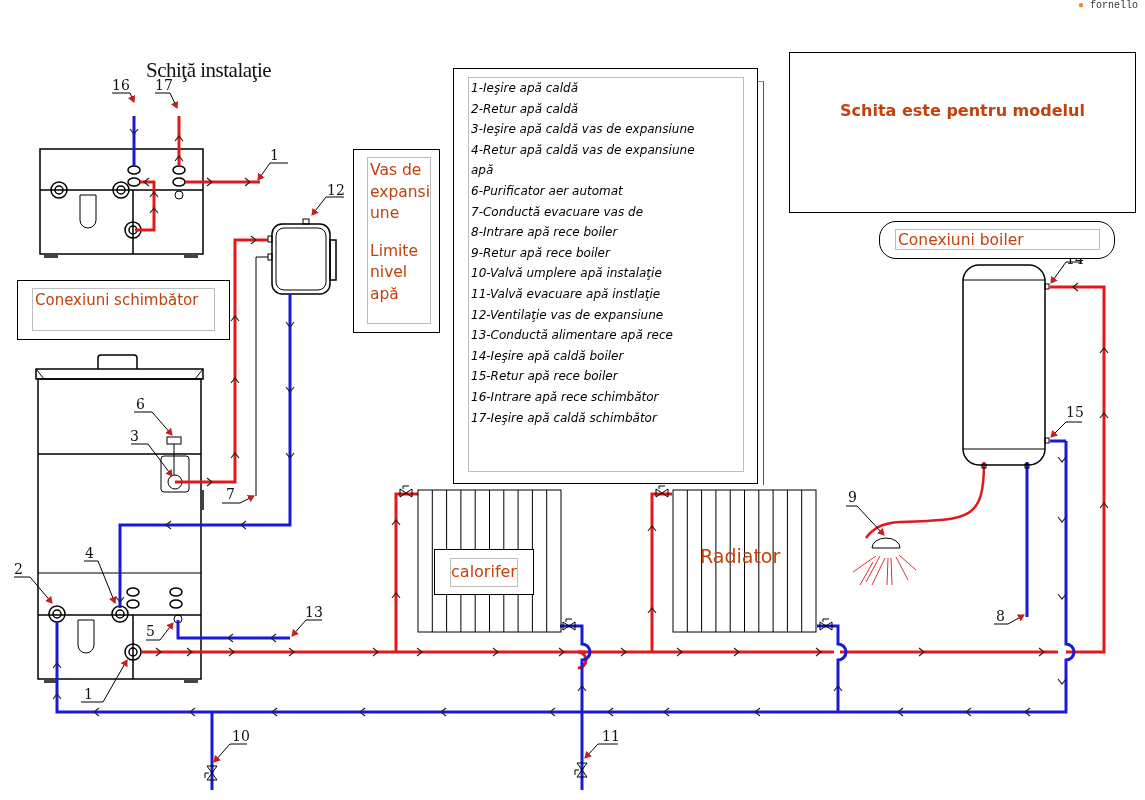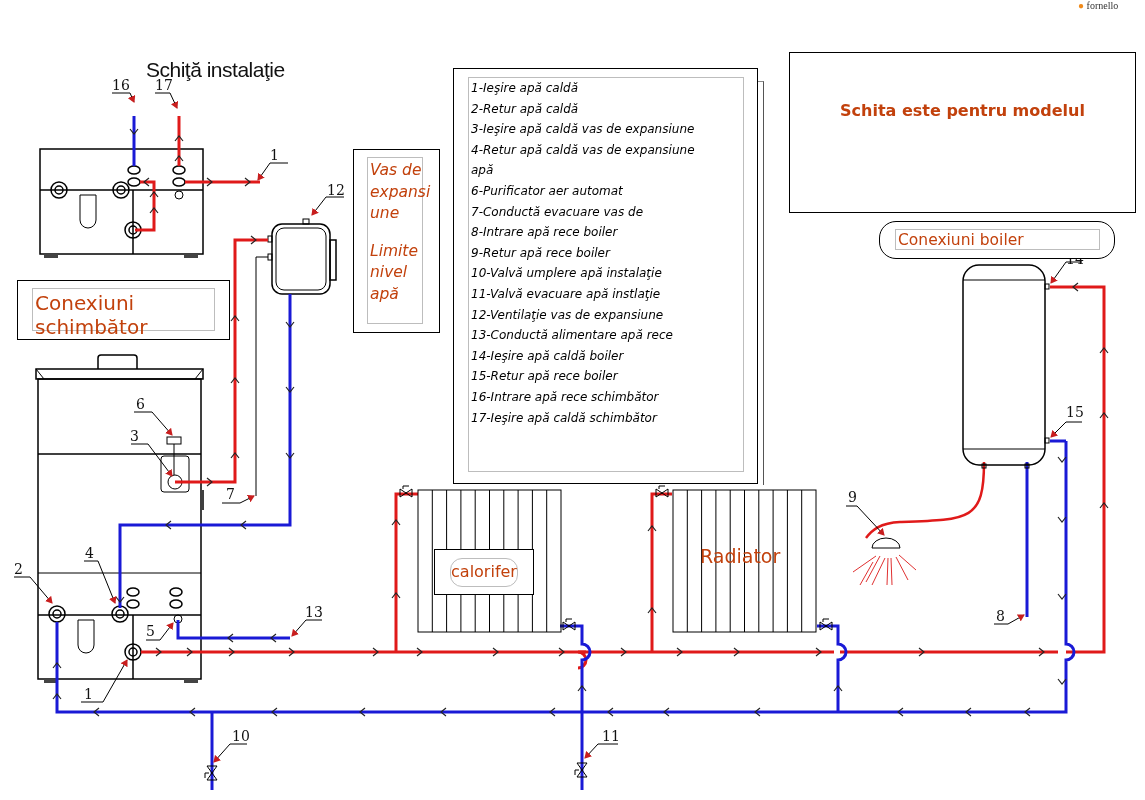--- a/index.html
+++ b/index.html
@@ -10,22 +10,22 @@
   .blk { stroke: #000; stroke-width: 1.5; fill: none; }
   .thin { stroke: #000; stroke-width: 1; fill: none; }
   .lead { stroke: #000; stroke-width: 1; fill: none; }
   .num { font-family: "DejaVu Serif", serif; font-size: 14px; fill: #111; }
   .arrowA { stroke: #222; stroke-width: 1.2; fill: none; }
   .box-outer { position: absolute; border: 1.5px solid #000; background: #fff; box-sizing: border-box; }
   .box-inner { position: absolute; border: 1px solid #bdbdbd; box-sizing: border-box; background: #fff; }
   .lbl { font-family: "DejaVu Sans", sans-serif; color: #c2410c; }
   #legend-list { list-style: none; margin: 0; padding: 0; }
   #legend-list li { font-size: 12px; line-height: 20.6px; white-space: nowrap; font-style: italic; }
-  #title { position: absolute; left: 146px; top: 58px; font-size: 21px; color: #111; font-family: Liberation Sans, sans-serif; letter-spacing: -0.5px; }
-  #brand { position: absolute; left: 1078px; top: 0px; font-size: 10px; color: #333; font-family: Liberation Serif, serif; }
+  #title { position: absolute; left: 146px; top: 58px; font-size: 21px; color: #111; font-family: Liberation Serif, serif; letter-spacing: -0.5px; }
+  #brand { position: absolute; left: 1078px; top: 0px; font-size: 10px; color: #333; font-family: Liberation Mono, monospace; }
   #brand .flame { color: #f08a1a; font-size: 10px; }
 </style>
 </head>
 <body>
 
 <div id="brand">
   <span class="flame">●</span>
   <span>fornello</span>
 </div>
 
@@ -349,46 +349,46 @@
         <li>15-Retur apă rece boiler</li>
         <li>16-Intrare apă rece schimbător</li>
         <li>17-Ieşire apă caldă schimbător</li>
       </ul>
   </div>
 </div>
 
 <div style="position:absolute; left:758px; top:81px; width:5px; height:403px; border-right:1.5px solid #555; border-top:1px solid #888;"></div>
 
 <div class="box-outer" style="left:353px; top:149px; width:87px; height:184px;">
-  <div class="box-inner lbl" style="left:13px; top:7px; width:56px; height:167px; padding:2px 0 0 2px; font-size:15.5px; line-height:21.5px;font-style:italic;">
+  <div class="box-inner lbl" style="left:13px; top:7px; width:64px; height:167px; padding:2px 0 0 2px; font-size:15.5px; line-height:21.5px;">
     <div>Vas de</div>
     <div>expansi</div>
     <div>une</div>
     <div style="height:16px"></div>
     <div>Limite</div>
     <div>nivel</div>
     <div>apă</div>
   </div>
 </div>
 
 <div class="box-outer" style="left:17px; top:280px; width:213px; height:60px;">
-  <div class="box-inner lbl" style="left:14px; top:7px; width:183px; height:43px; padding:2px 0 0 2px; font-size:20px;">
+  <div class="box-inner lbl" style="left:14px; top:7px; width:183px; height:43px; padding:2px 0 0 2px; font-size:15px;">
     <span>Conexiuni schimbător</span>
   </div>
 </div>
 
 <div class="box-outer" style="left:789px; top:52px; width:347px; height:161px;">
   <div class="lbl" style="position:absolute; left:0; top:48px; width:100%; text-align:center; font-size:16px; font-weight:bold;">Schita este pentru modelul</div>
 </div>
 
 <div class="box-outer" style="left:879px; top:221px; width:236px; height:38px;border-radius:17px;">
   <div class="box-inner lbl" style="left:15px; top:7px; width:205px; height:21px; padding:0 0 0 2px; font-size:15.5px; line-height:20px;">
     <span>Conexiuni boiler</span>
   </div>
 </div>
 
 <div class="box-outer" style="left:434px; top:549px; width:100px; height:46px;">
-  <div class="box-inner lbl" style="left:15px; top:8px; width:68px; height:29px; font-size:16px; line-height:26px; text-align:center;border-radius:12px;">
+  <div class="box-inner lbl" style="left:15px; top:8px; width:68px; height:29px; font-size:16px; line-height:26px; text-align:center;">
     <span>calorifer</span>
   </div>
 </div>
 
 <div class="lbl" style="position:absolute; left:700px; top:545px; font-size:19px;">Radiator</div>
 
 </body></html>

